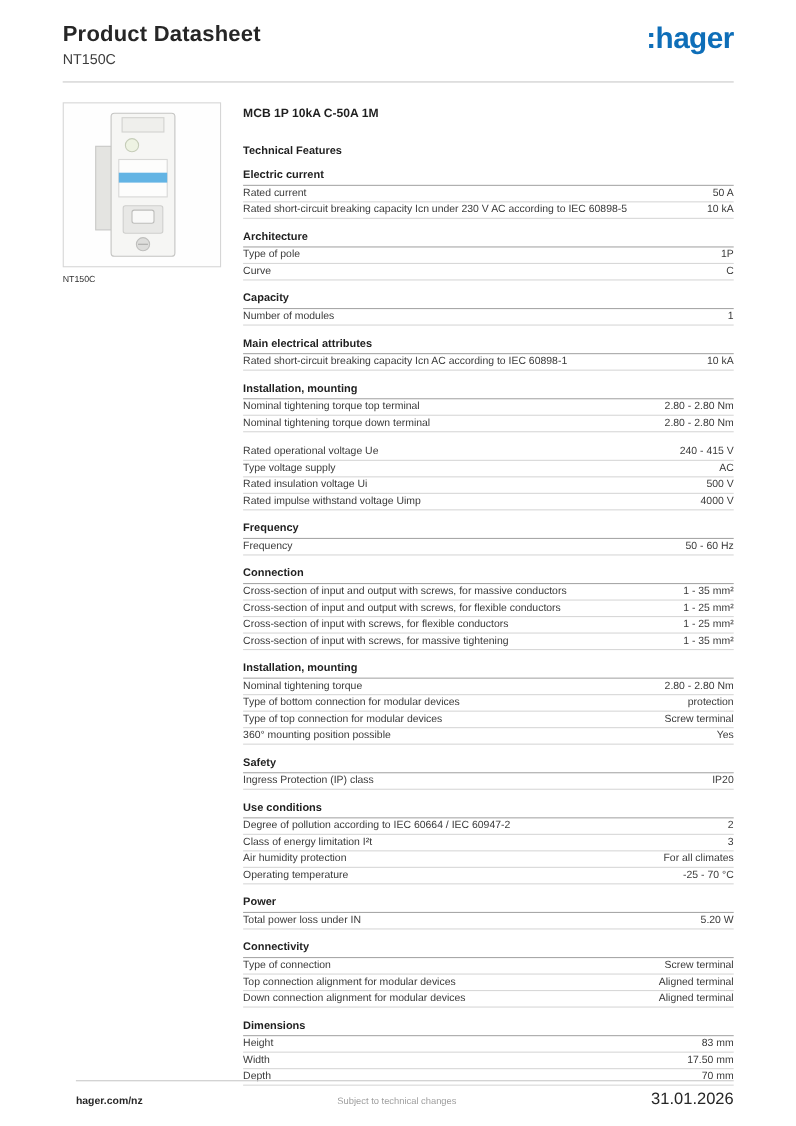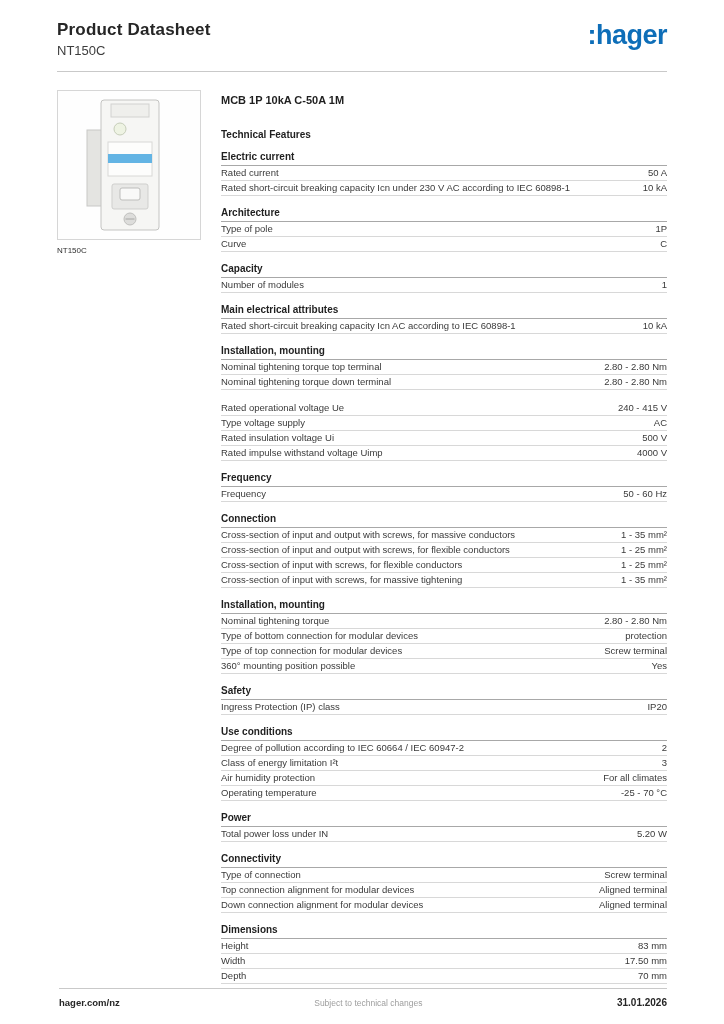--- a/index.html
+++ b/index.html
@@ -7,21 +7,21 @@
     position: relative;
     width: 724px; height: 1024px;
     box-sizing: border-box;
     padding: 20px 57px 0 57px;
     background: #ffffff;
     font-family: "Liberation Sans", sans-serif;
     color: #2e2e2e;
     overflow: hidden;
   }
   .header { display: flex; justify-content: space-between; align-items: flex-start; }
-  .title { font-size: 17px; font-weight: bold; margin: 0; color: #262626; letter-spacing: 0.2px; }
+  .title { font-size: 20px; font-weight: bold; margin: 0; color: #262626; letter-spacing: 0.2px; }
   .subtitle { font-size: 13px; color: #3d3d3d; margin-top: 3px; }
   .logo { font-size: 27px; font-weight: bold; letter-spacing: -0.5px; line-height: 1; margin-top: 2px; text-align: right; }
   .header-rule { border-bottom: 1px solid #c9c9c9; margin-top: 13px; }
 
   .content { display: flex; margin-top: 18px; }
   .left-col { width: 146px; flex: 0 0 146px; }
   .image-box {
     width: 144px; height: 150px;
     border: 1px solid #d6d6d6; background: #fefefe;
     display: flex; align-items: center; justify-content: center;
@@ -41,27 +41,27 @@
   }
   .spec-row {
     display: flex; justify-content: space-between; align-items: flex-end;
     font-size: 9.5px; line-height: 10px; color: #3a3a3a;
     padding: 2px 0; border-bottom: 1px solid #d8d8d8;
   }
   .spec-label { padding-right: 10px; }
   .spec-value { white-space: nowrap; text-align: right; }
 
   .footer {
-    position: absolute; left: 59px; right: 57px; bottom: 16px;
+    position: absolute; left: 69px; right: 57px; bottom: 16px;
     border-top: 1px solid #c9c9c9; padding-top: 8px;
     display: flex; justify-content: space-between; align-items: baseline;
   }
   .footer-left  { font-size: 9.5px; font-weight: bold; color: #262626; }
   .footer-center{ font-size: 8.5px; color: #9e9e9e; }
-  .footer-right { font-size: 10px; font-weight: bold; color: #262626; }
+  .footer-right { font-size: 15px; font-weight: normal; color: #262626; }
 </style>
 </head>
 <body>
 
 <div class="page">
 
   <header class="header">
     <div>
       <h1 class="title">Product Datasheet</h1>
       <div class="subtitle">NT150C</div>
@@ -94,21 +94,21 @@
       <div class="spec-title">MCB 1P 10kA C-50A 1M</div>
       <div class="features-heading">Technical Features</div>
       <div id="sections">
           <section class="spec-section">
             <div class="spec-heading">Electric current</div>
             <div class="spec-row">
               <span class="spec-label">Rated current</span>
               <span class="spec-value">50 A</span>
             </div>
             <div class="spec-row">
-              <span class="spec-label">Rated short-circuit breaking capacity Icn under 230 V AC according to IEC 60898-1</span>
+              <span class="spec-label">Rated short-circuit breaking capacity Icn under 230 V AC according to IEC 60898-5</span>
               <span class="spec-value">10 kA</span>
             </div>
           </section>
           <section class="spec-section">
             <div class="spec-heading">Architecture</div>
             <div class="spec-row">
               <span class="spec-label">Type of pole</span>
               <span class="spec-value">1P</span>
             </div>
             <div class="spec-row">

